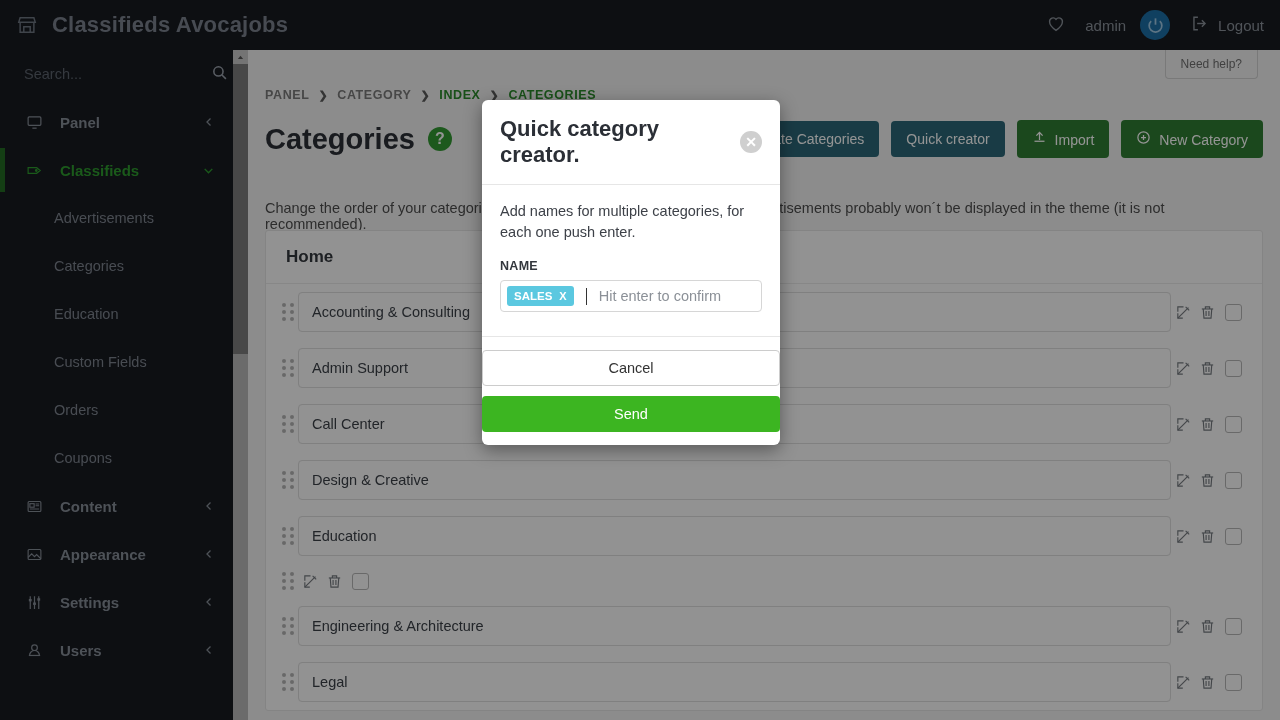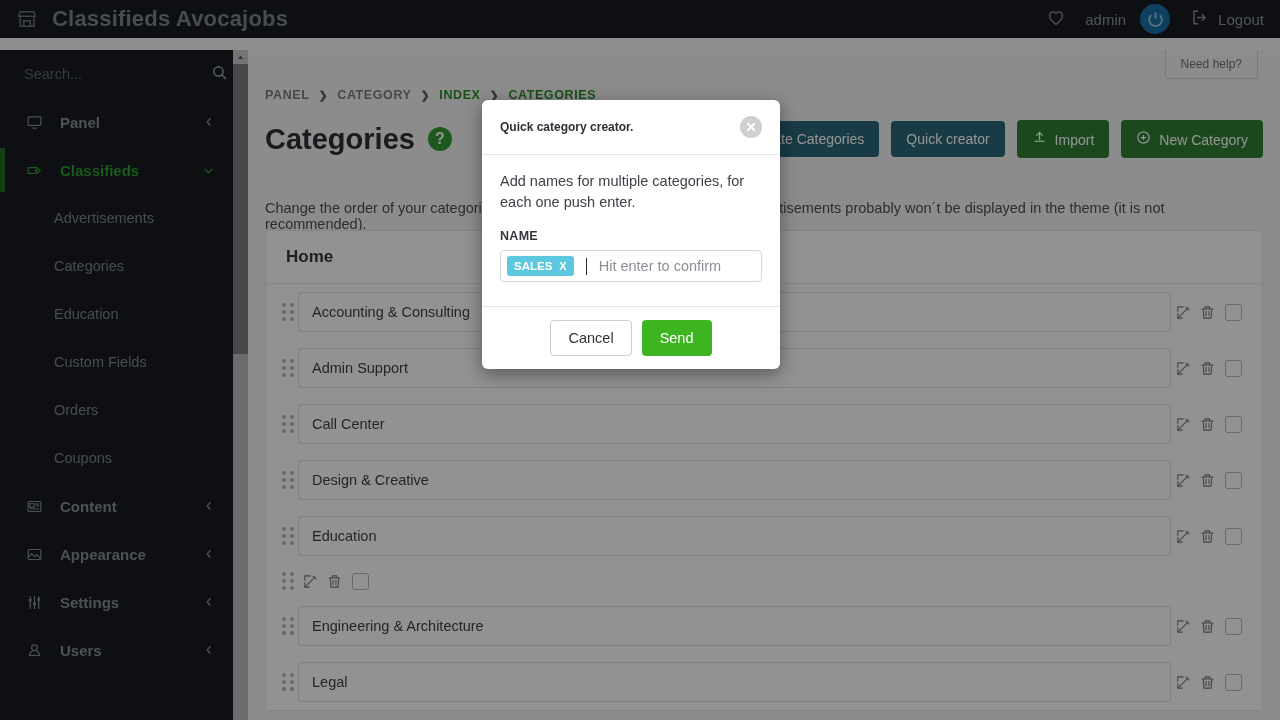--- a/index.html
+++ b/index.html
@@ -6,21 +6,21 @@
   html, body {
     width: 1280px; height: 720px;
     font-family: "Liberation Sans", sans-serif;
     overflow: hidden;
     background: #f4f4f4;
   }
   #root { position: relative; width: 1280px; height: 720px; }
 
   
   .topbar {
-    position: absolute; top: 0; left: 0; width: 1280px; height: 38px;
+    position: absolute; top: 0; left: 0; width: 1280px; height: 50px;
     background: #171a20; display: flex; align-items: center;
     z-index: 40;
   }
   .brand { display: flex; align-items: center; padding-left: 14px; }
   .brand-icon { width: 26px; height: 26px; color: #6d7580; display: flex; align-items: center; justify-content: center; }
   .brand-title {
     font-size: 22px; font-weight: bold; color: #7b828d;
     margin-left: 12px; letter-spacing: .2px;
   }
   .topbar-right { margin-left: auto; display: flex; align-items: center; padding-right: 16px; gap: 0; }
@@ -160,21 +160,21 @@
   }
   .modal {
     position: absolute; left: 482px; top: 100px; width: 298px;
     background: #fff; border-radius: 6px; z-index: 60;
     box-shadow: 0 5px 18px rgba(0,0,0,.4);
   }
   .modal-head {
     display: flex; align-items: center; padding: 16px 18px;
     border-bottom: 1px solid #e6e6e6;
   }
-  .modal-title { font-size: 12px; font-weight: bold; color: #2b2f36; }
+  .modal-title { font-size: 22px; font-weight: bold; color: #2b2f36; }
   .modal-close {
     margin-left: auto; width: 22px; height: 22px; border-radius: 50%;
     background: #cfcfcf; color: #fff; font-size: 14px; font-weight: bold;
     display: flex; align-items: center; justify-content: center; cursor: pointer;
   }
   .modal-body { padding: 16px 18px 24px; }
   .modal-text { font-size: 14.5px; color: #3d4148; line-height: 1.45; }
   .field-label {
     font-size: 12.5px; font-weight: bold; color: #33373d;
     margin-top: 16px; margin-bottom: 7px; letter-spacing: .3px;
@@ -186,22 +186,22 @@
   }
   .tag {
     display: inline-flex; align-items: center; gap: 7px;
     background: #5bc8e0; color: #fff; border-radius: 3px;
     font-size: 11.5px; font-weight: bold; padding: 4px 7px; cursor: pointer;
   }
   .tag .tag-x { font-size: 11px; }
   .tag-caret { width: 1px; height: 17px; background: #333; }
   .tag-placeholder { color: #8b9097; font-size: 14.5px; }
   .modal-foot {
-    display: flex; justify-content: center; gap: 10px;
-    padding: 13px 15px; border-top: 1px solid #e6e6e6;
+    display: flex; justify-content: space-between; gap: 10px;
+    padding: 13px 0; border-top: 1px solid #e6e6e6; flex-direction: column;
   }
   .btn-cancel {
     background: #fff; border: 1px solid #ccc; border-radius: 4px;
     color: #333; font-size: 14.5px; padding: 9px 17px; cursor: pointer;
     font-family: "Liberation Sans", sans-serif;
   }
   .btn-send {
     background: #3cb521; border: none; border-radius: 4px;
     color: #fff; font-size: 14.5px; padding: 10px 18px; cursor: pointer;
     font-family: "Liberation Sans", sans-serif;

